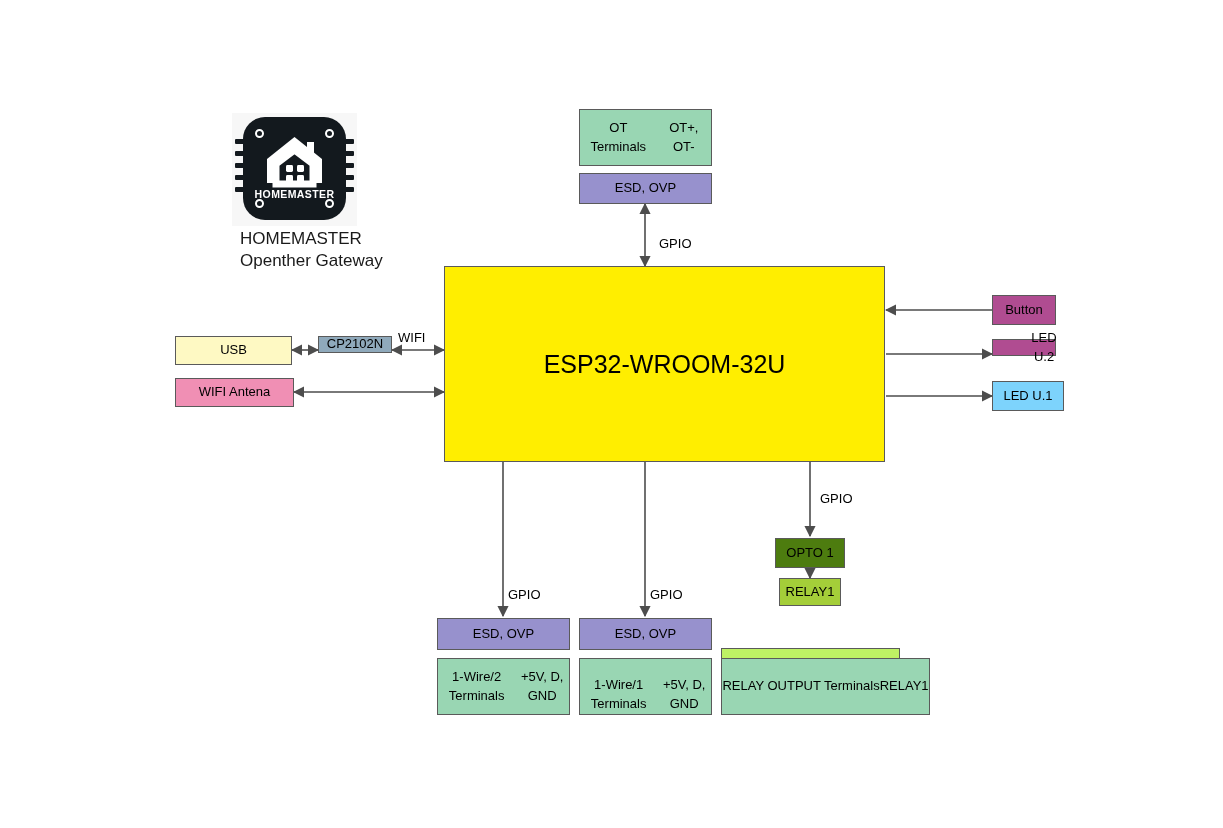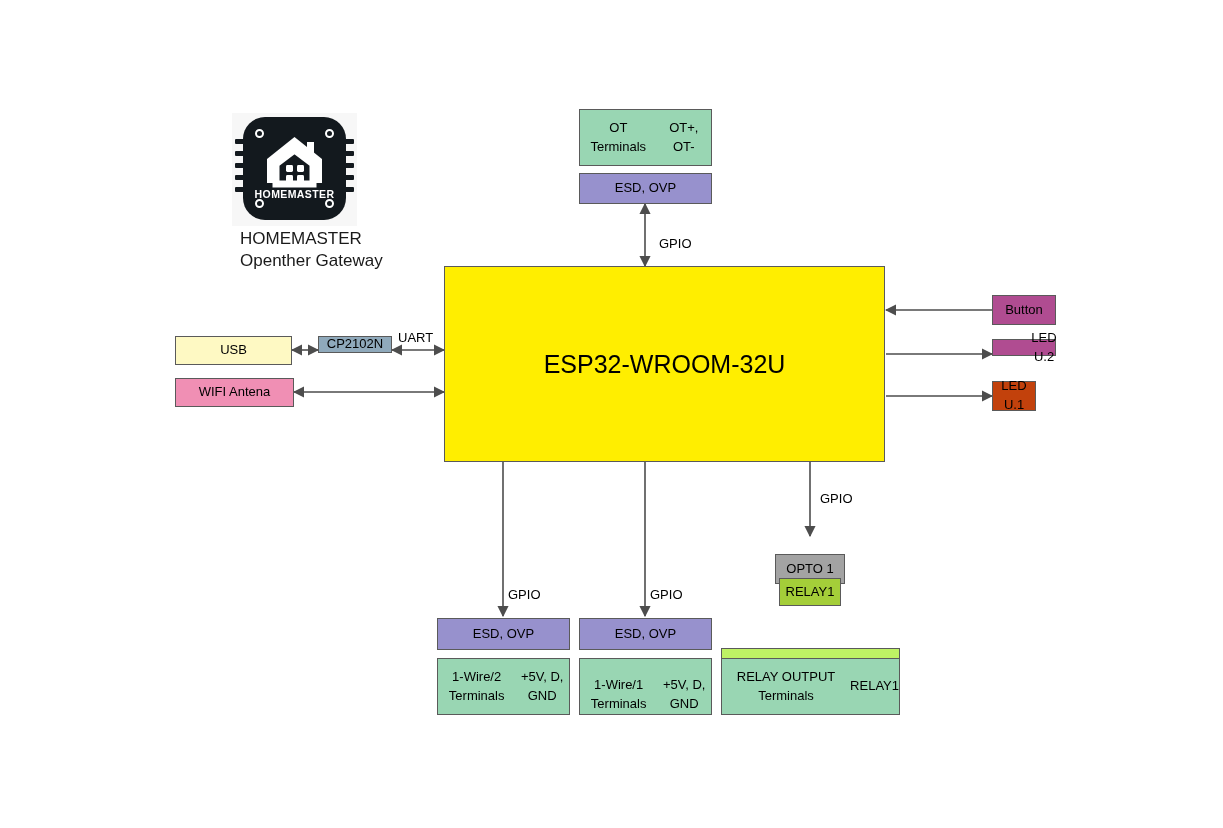--- a/index.html
+++ b/index.html
@@ -157,21 +157,21 @@
     <line x1="810" y1="462" x2="810" y2="536" stroke="#4d4d4d" stroke-width="1.6" marker-end="url(#arrEnd)"></line>
 
     <line x1="810" y1="568" x2="810" y2="578" stroke="#4d4d4d" stroke-width="1.6" marker-end="url(#arrEnd)"></line>
 
     <line x1="503" y1="462" x2="503" y2="616" stroke="#4d4d4d" stroke-width="1.6" marker-end="url(#arrEnd)"></line>
 
     <line x1="645" y1="462" x2="645" y2="616" stroke="#4d4d4d" stroke-width="1.6" marker-end="url(#arrEnd)"></line>
   </svg>
 
   <div class="edge-label" style="left:659px; top:236px;">GPIO</div>
-  <div class="edge-label" style="left:398px; top:330px;">UART</div>
+  <div class="edge-label" style="left:398px; top:330px;">WIFI</div>
   <div class="edge-label" style="left:820px; top:491px;">GPIO</div>
   <div class="edge-label" style="left:508px; top:587px;">GPIO</div>
   <div class="edge-label" style="left:650px; top:587px;">GPIO</div>
 
   <div class="box" style="left:579px; top:109px; width:133px; height:57px; background:#99d6b3; font-size:13px;">
     <span class="line">OT Terminals</span>
     <span class="line">OT+, OT-</span>
   </div>
 
   <div class="box" style="left:579px; top:173px; width:133px; height:31px; background:#9791cd; font-size:13px;">
@@ -195,25 +195,25 @@
   </div>
 
   <div class="box" style="left:992px; top:295px; width:64px; height:30px; background:#b04c91; font-size:13px;">
     <span class="line">Button</span>
   </div>
 
   <div class="box" style="left:992px; top:339px; width:64px; height:17px; background:#b04c91; font-size:13px;padding-left:40px;">
     <span class="line">LED U.2</span>
   </div>
 
-  <div class="box" style="left:992px; top:381px; width:44px; height:30px; background:#c2410c; font-size:13px;">
+  <div class="box" style="left:992px; top:381px; width:72px; height:30px; background:#7dd3fc; font-size:13px;">
     <span class="line">LED U.1</span>
   </div>
 
-  <div class="box" style="left:775px; top:554px; width:70px; height:30px; background:#a3a3a3; font-size:13px;">
+  <div class="box" style="left:775px; top:538px; width:70px; height:30px; background:#4d7c0f; font-size:13px;">
     <span class="line">OPTO 1</span>
   </div>
 
   <div class="box" style="left:779px; top:578px; width:62px; height:28px; background:#a4ce39; font-size:13px;">
     <span class="line">RELAY1</span>
   </div>
 
   <div class="box" style="left:721px; top:648px; width:179px; height:32px; background:#bef264; font-size:13px;">
     <span class="line">VARISTOR</span>
   </div>
@@ -229,18 +229,18 @@
   <div class="box" style="left:437px; top:658px; width:133px; height:57px; background:#99d6b3; font-size:13px;">
     <span class="line">1-Wire/2 Terminals</span>
     <span class="line">+5V, D, GND</span>
   </div>
 
   <div class="box" style="left:579px; top:658px; width:133px; height:57px; background:#99d6b3; font-size:13px;align-items:flex-end;">
     <span class="line">1-Wire/1 Terminals</span>
     <span class="line">+5V, D, GND</span>
   </div>
 
-  <div class="box" style="left:721px; top:658px; width:179px; height:57px; background:#99d6b3; font-size:13px;">
+  <div class="box" style="left:721px; top:658px; width:209px; height:57px; background:#99d6b3; font-size:13px;">
     <span class="line">RELAY OUTPUT Terminals</span>
     <span class="line">RELAY1</span>
   </div>
 
 </div>
 
 </body></html>

